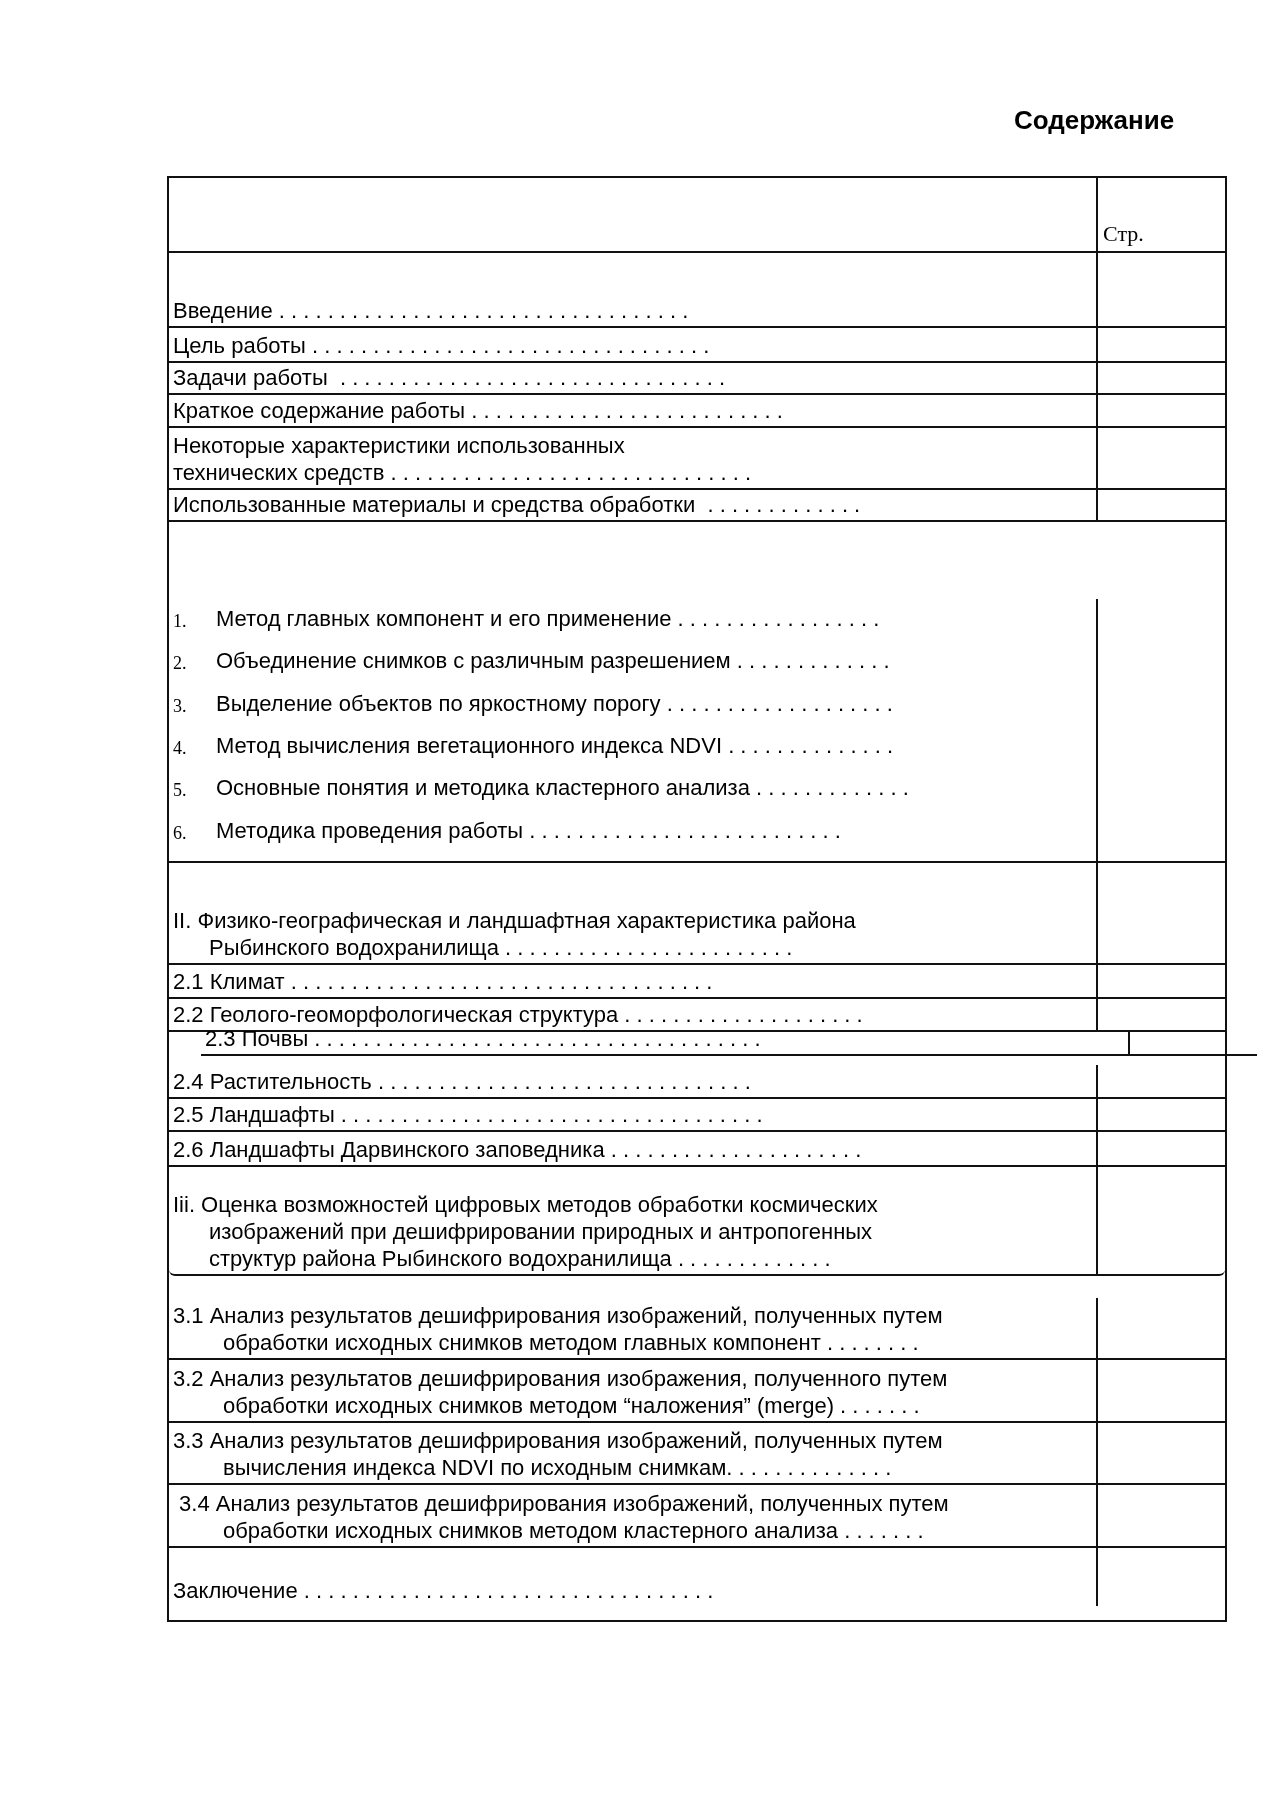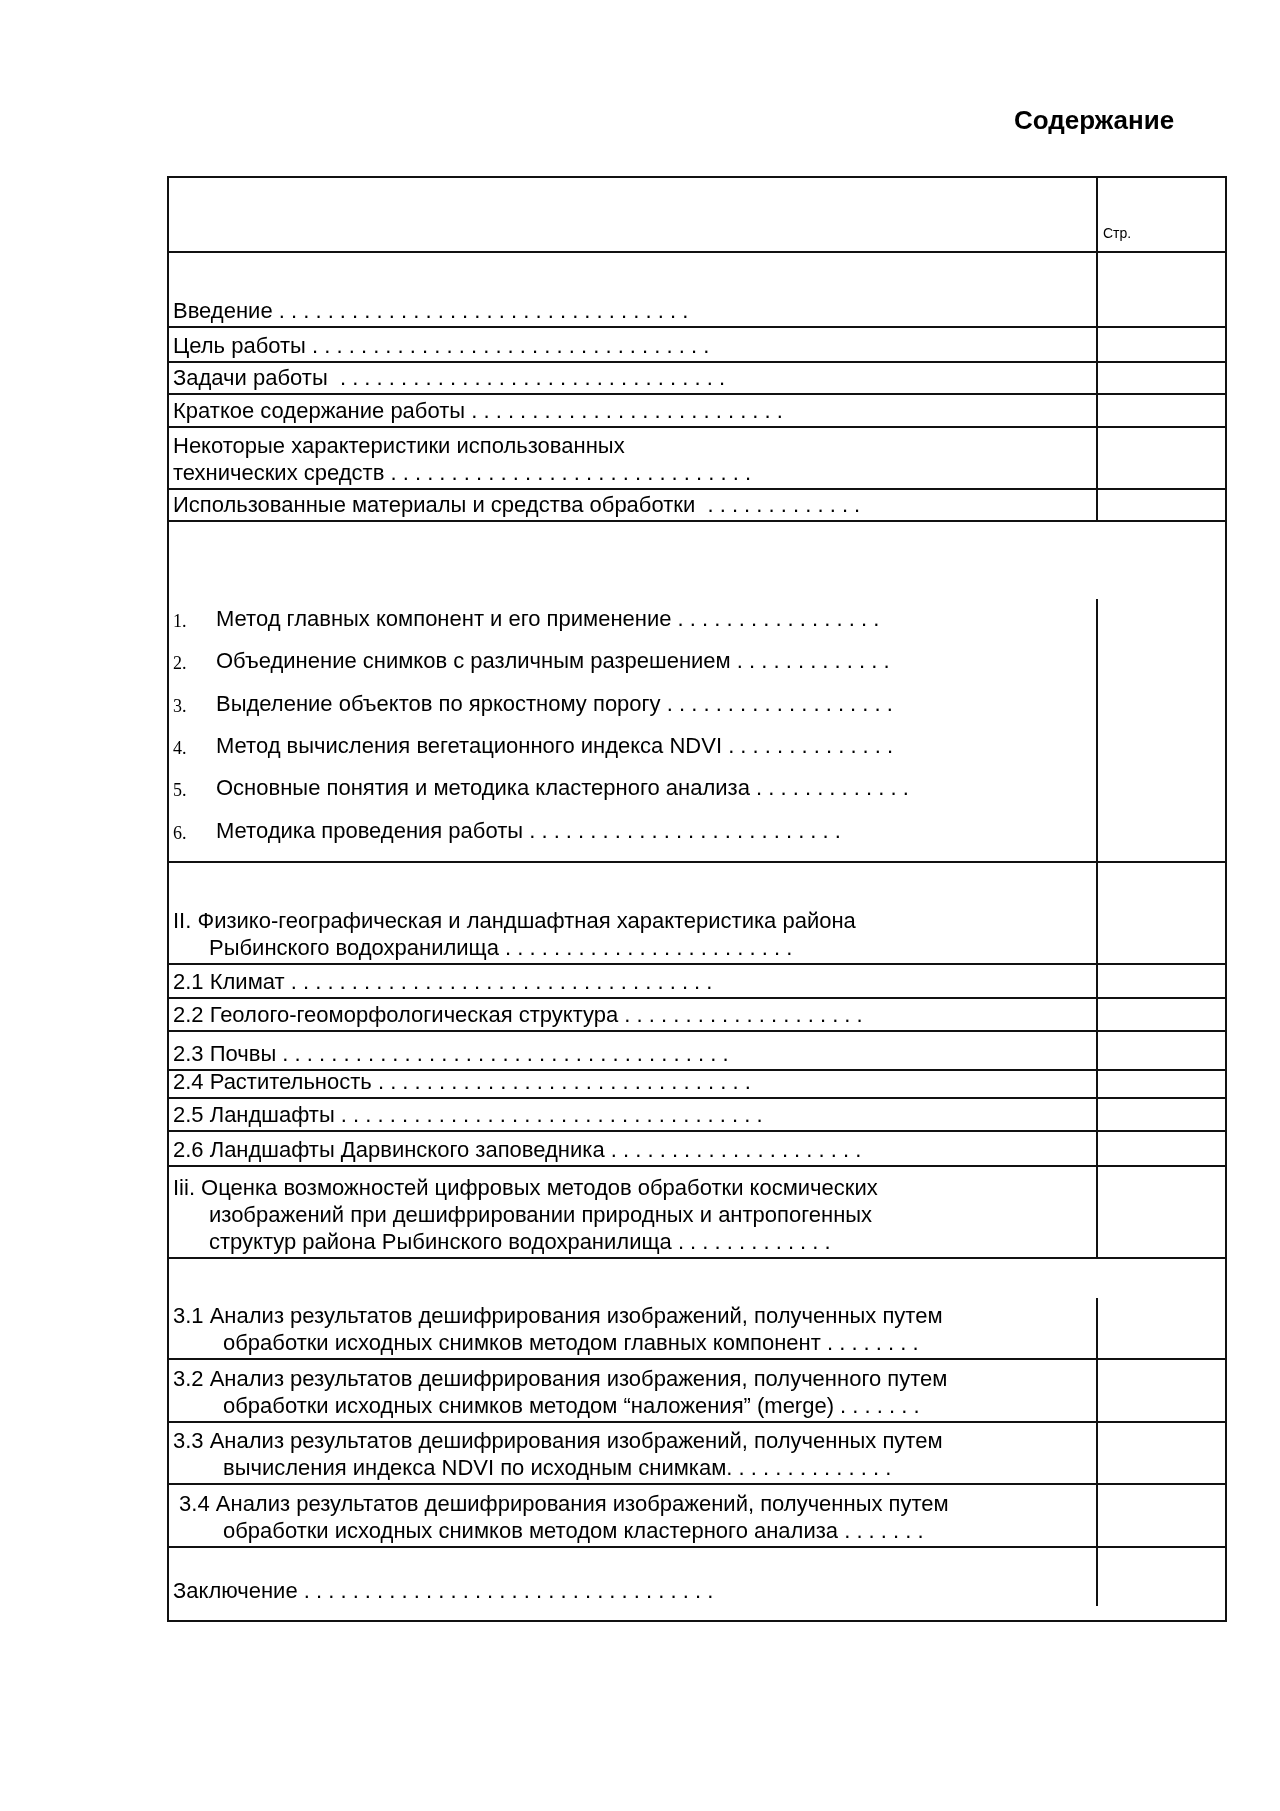--- a/index.html
+++ b/index.html
@@ -11,21 +11,21 @@
          border: 2px solid #111; box-sizing: border-box; }
   .row { position: absolute; left: 0; width: 100%; box-sizing: border-box;
          border-bottom: 2px solid #111; }
   .row:last-child { border-bottom: none; }
   .title-cell { position: absolute; left: 0; top: 0; bottom: 0; width: 929px;
                 border-right: 2px solid #111; box-sizing: border-box;
                 display: flex; flex-direction: column; justify-content: flex-end;
                 padding: 0 4px 2px 4px; font-size: 22px; line-height: 27px; }
   .page-cell { position: absolute; left: 929px; top: 0; bottom: 0; right: 0;
                display: flex; align-items: flex-end; padding: 0 0 4px 5px; box-sizing: border-box;
-               font-size: 14px; line-height: 27px; }
+               font-size: 22px; line-height: 27px; font-family: Liberation Serif, serif; }
   .bold { font-weight: normal; }
   .line { white-space: nowrap; }
   .dots { white-space: pre; letter-spacing: 0; }
   .hang { padding-left: 36px; }
   .hang-sub { padding-left: 50px; }
   .hang-sub-34 { padding-left: 50px; }
   .list-cell { justify-content: flex-start; padding-top: 6px; }
   .list-item { display: flex; white-space: nowrap; height: 46px; align-items: flex-start; }
   .list-num { font-family: "Liberation Serif", serif; font-size: 18px; width: 43px; padding-top: 3px; }
 </style>
@@ -136,21 +136,21 @@
     <div class="page-cell"></div>
   </div>
 
   <div class="row" style="top:821px;height:33px;">
     <div class="title-cell">
       <div class="line"><span>2.2 Геолого-геоморфологическая структура</span><span class="dots"> . . . . . . . . . . . . . . . . . . . .</span></div>
     </div>
     <div class="page-cell"></div>
   </div>
 
-  <div class="row" style="top:854px;height:39px;">
+  <div class="row" style="top:854px;height:24px;margin-left:32px;">
     <div class="title-cell">
       <div class="line"><span>2.3 Почвы</span><span class="dots"> . . . . . . . . . . . . . . . . . . . . . . . . . . . . . . . . . . . . .</span></div>
     </div>
     <div class="page-cell"></div>
   </div>
 
   <div class="row" style="top:887px;height:34px;">
     <div class="title-cell">
       <div class="line"><span>2.4 Растительность</span><span class="dots"> . . . . . . . . . . . . . . . . . . . . . . . . . . . . . . .</span></div>
     </div>
@@ -164,21 +164,21 @@
     <div class="page-cell"></div>
   </div>
 
   <div class="row" style="top:954px;height:35px;">
     <div class="title-cell">
       <div class="line"><span>2.6 Ландшафты Дарвинского заповедника</span><span class="dots"> . . . . . . . . . . . . . . . . . . . . .</span></div>
     </div>
     <div class="page-cell"></div>
   </div>
 
-  <div class="row" style="top:989px;height:92px;">
+  <div class="row" style="top:989px;height:109px;border-radius:6px;">
     <div class="title-cell bold">
       <div class="line">Iii. Оценка возможностей цифровых методов обработки космических</div>
       <div class="line hang">изображений  при дешифрировании природных и антропогенных</div>
       <div class="line hang"><span>структур района Рыбинского водохранилища</span><span class="dots"> . . . . . . . . . . . . .</span></div>
     </div>
     <div class="page-cell"></div>
   </div>
 
   <div class="row" style="top:1120px;height:62px;">
     <div class="title-cell">

